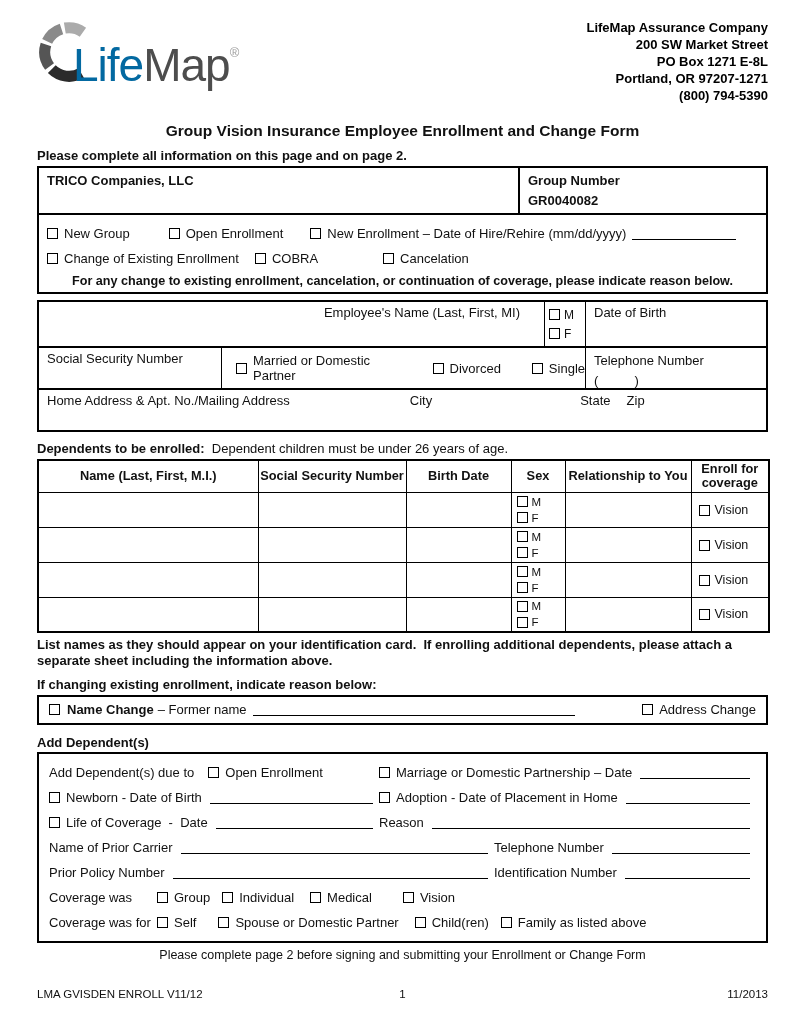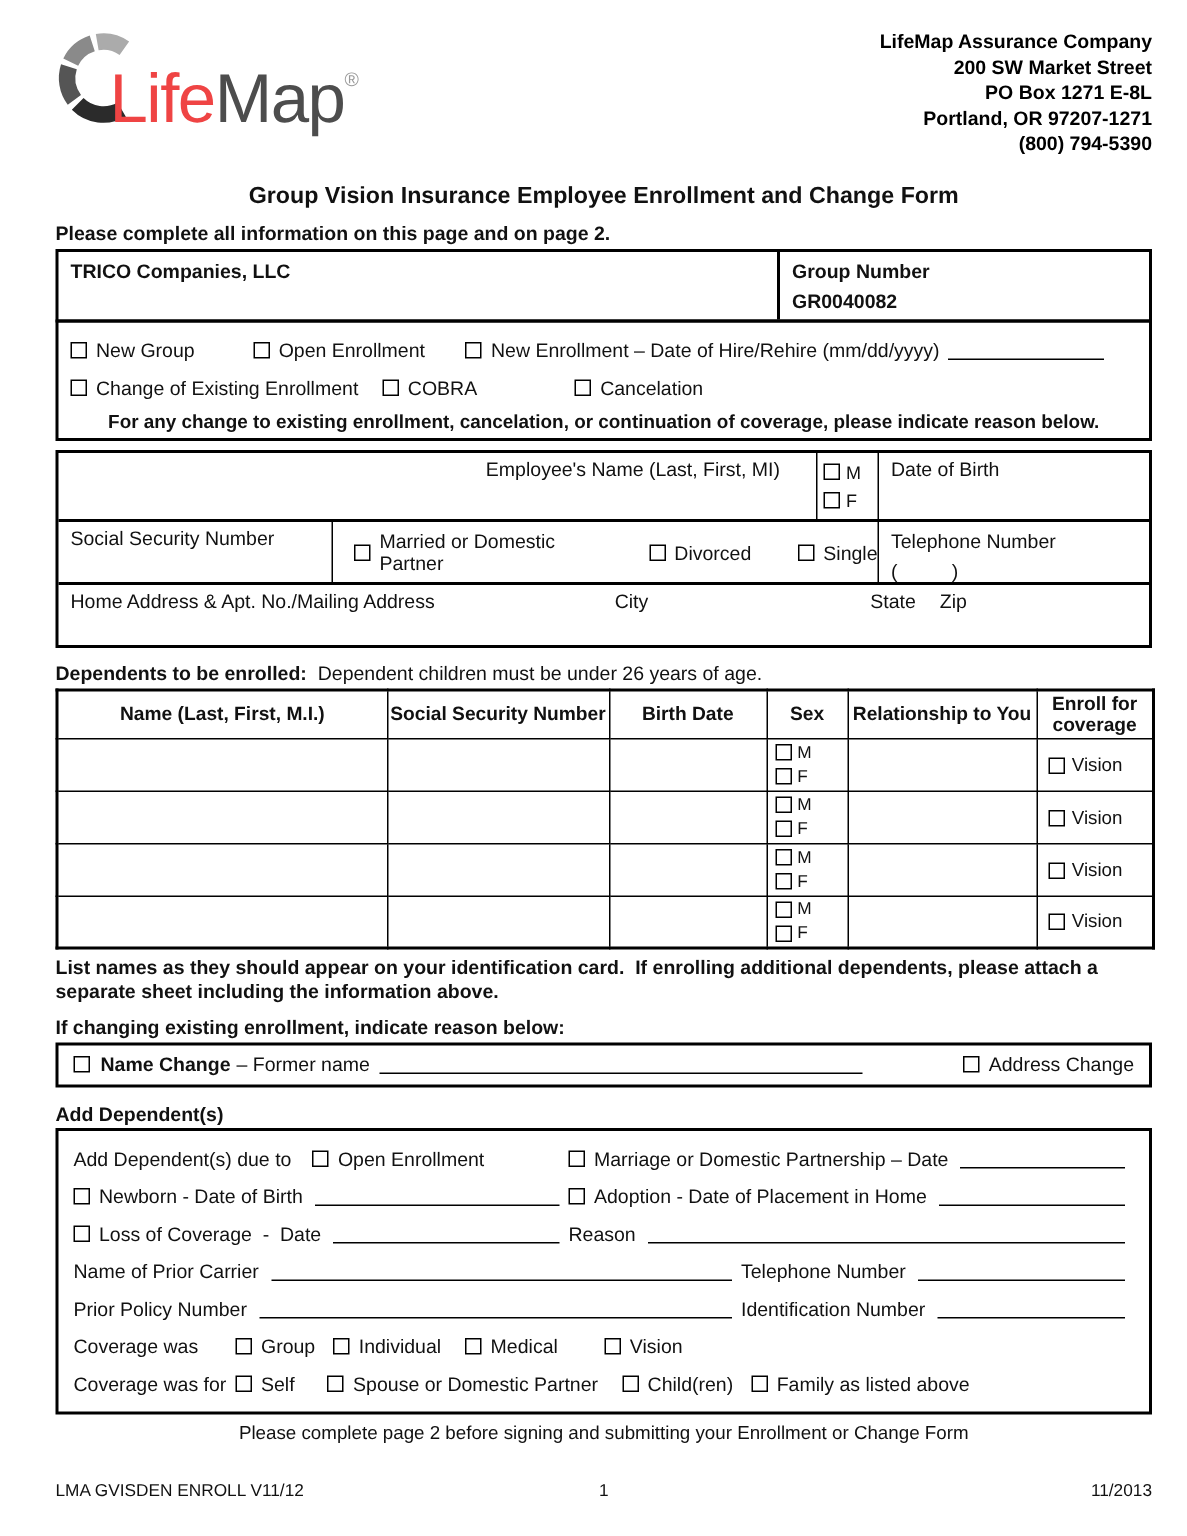--- a/index.html
+++ b/index.html
@@ -8,21 +8,21 @@
          font-family: "Liberation Sans", sans-serif; color: #111; }
   .page { position: relative; width: 791px; height: 1024px;
           padding: 16px 23px 0 37px; }
 
   
   .hdr { display: flex; justify-content: space-between; align-items: flex-start; }
   .logo { position: relative; width: 260px; height: 96px; }
   .logo svg { position: absolute; left: 0; top: 4px; }
   .logo-text { position: absolute; left: 36px; top: 26px; font-size: 46px;
                letter-spacing: -1px; line-height: 1; white-space: nowrap; }
-  .lg-life { color: #ef4444; }
+  .lg-life { color: #0369a1; }
   .lg-map  { color: #4d4d4d; }
   .lg-reg  { color: #9a9a9a; font-size: 13px; vertical-align: 24px; }
   .addr { text-align: right; font-weight: bold; font-size: 13px;
           line-height: 1.3; padding-top: 4px; color: #000000; }
 
   .title { text-align: center; font-weight: bold; font-size: 15.5px; margin-top: 10px; }
   .intro { font-weight: bold; font-size: 13px; margin-top: 8px; margin-bottom: 3px; }
 
   .bx { border: 2px solid #000; width: 731px; }
 
@@ -363,21 +363,21 @@
             <span>Adoption - Date of Placement in Home</span>
           </span>
         <span class="wl fill"></span>
       </div>
     </div>
 
     <div class="ad-row">
       <div class="ad-left330">
         <span class="cbi">
             <span class="cb"></span>
-            <span class="pre">Loss of Coverage  -  Date</span>
+            <span class="pre">Life of Coverage  -  Date</span>
           </span>
         <span class="wl fill"></span>
       </div>
       <div class="ad-right">
         <span>Reason</span>
         <span class="wl fill"></span>
       </div>
     </div>
 
     <div class="ad-row">

